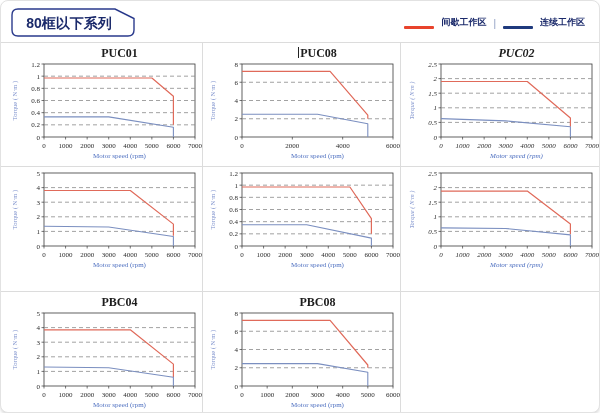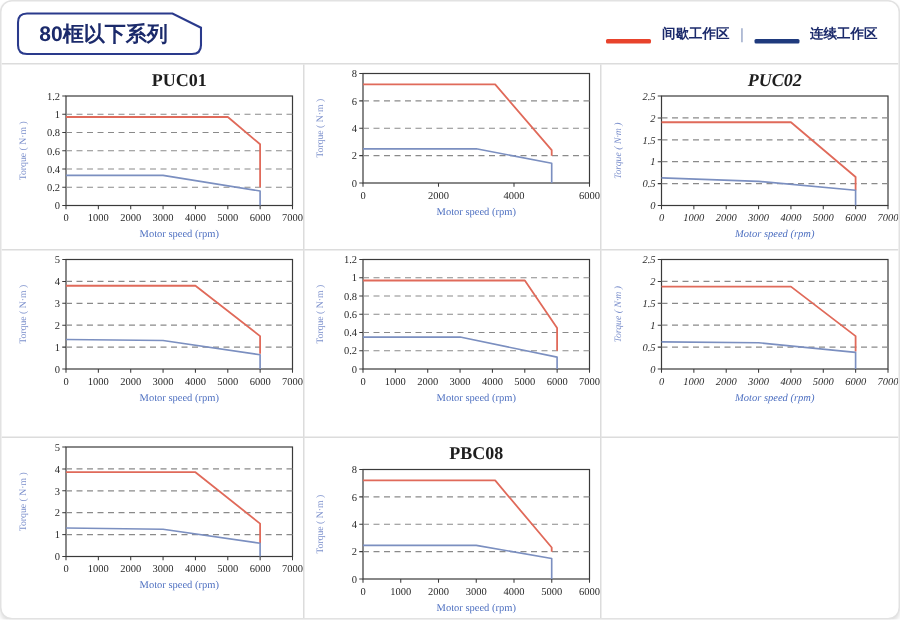--- a/index.html
+++ b/index.html
@@ -90,20 +90,21 @@
             <line x1="185" y1="76" x2="185" y2="78.5" stroke="#3a3a3a" stroke-width="0.7"></line>
             <text x="185" y="86.5" text-anchor="middle" font-size="7" fill="#2b2b2b">7000</text>
           </g>
           <text x="109.5" y="97" text-anchor="middle" font-size="7" fill="#4d6fc0">Motor speed (rpm)</text>
           <text x="7" y="39.5" text-anchor="middle" font-size="6.5" fill="#7c90cc" transform="rotate(-90 7 39.5)">Torque ( N·m )</text>
           <polyline points="34.0,17.0 141.9,17.0 163.4,35.2 163.4,63.8" fill="none" stroke="#e06a5a" stroke-width="1.2" stroke-linejoin="round"></polyline>
           <polyline points="34.0,55.9 98.7,55.9 163.4,66.3 163.4,76.0" fill="none" stroke="#7b8fc0" stroke-width="1.1" stroke-linejoin="round"></polyline>
         </svg>
       </div>
       <div class="cell">
+        <div class="chart-title"><span class="cursor show"></span><span>PUC08</span></div>
         <svg width="192" height="101" viewBox="0 0 192 101">
           <rect x="34" y="3" width="151" height="73" fill="#ffffff" stroke="#3a3a3a" stroke-width="0.8"></rect>
           <g>
             <line x1="34" y1="57.75" x2="185" y2="57.75" stroke="#8a8a8a" stroke-width="0.8" stroke-dasharray="4 3"></line>
             <line x1="34" y1="39.5" x2="185" y2="39.5" stroke="#8a8a8a" stroke-width="0.8" stroke-dasharray="4 3"></line>
             <line x1="34" y1="21.25" x2="185" y2="21.25" stroke="#8a8a8a" stroke-width="0.8" stroke-dasharray="4 3"></line>
           </g>
           <g>
             <line x1="31.5" y1="76" x2="34" y2="76" stroke="#3a3a3a" stroke-width="0.7"></line>
             <text x="30" y="78.5" text-anchor="end" font-size="7" fill="#2b2b2b">0</text>
@@ -318,20 +319,21 @@
             <line x1="185" y1="76" x2="185" y2="78.5" stroke="#3a3a3a" stroke-width="0.7"></line>
             <text x="185" y="86.5" text-anchor="middle" font-size="7" fill="#2b2b2b">7000</text>
           </g>
           <text x="109.5" y="97" text-anchor="middle" font-size="7" fill="#4d6fc0">Motor speed (rpm)</text>
           <text x="7" y="39.5" text-anchor="middle" font-size="6.5" fill="#7c90cc" transform="rotate(-90 7 39.5)">Torque ( N·m )</text>
           <polyline points="34.0,21.1 120.3,21.1 163.4,54.1 163.4,64.3" fill="none" stroke="#e06a5a" stroke-width="1.2" stroke-linejoin="round"></polyline>
           <polyline points="34.0,57.9 98.7,58.5 163.4,64.9 163.4,76.0" fill="none" stroke="#7b8fc0" stroke-width="1.1" stroke-linejoin="round"></polyline>
         </svg>
       </div>
       <div class="cell row3">
+        <div class="chart-title"><span>PBC04</span></div>
         <svg width="192" height="101" viewBox="0 0 192 101">
           <rect x="34" y="3" width="151" height="73" fill="#ffffff" stroke="#3a3a3a" stroke-width="0.8"></rect>
           <g>
             <line x1="34" y1="61.4" x2="185" y2="61.4" stroke="#8a8a8a" stroke-width="0.8" stroke-dasharray="4 3"></line>
             <line x1="34" y1="46.8" x2="185" y2="46.8" stroke="#8a8a8a" stroke-width="0.8" stroke-dasharray="4 3"></line>
             <line x1="34" y1="32.2" x2="185" y2="32.2" stroke="#8a8a8a" stroke-width="0.8" stroke-dasharray="4 3"></line>
             <line x1="34" y1="17.599999999999994" x2="185" y2="17.599999999999994" stroke="#8a8a8a" stroke-width="0.8" stroke-dasharray="4 3"></line>
           </g>
           <g>
             <line x1="31.5" y1="76" x2="34" y2="76" stroke="#3a3a3a" stroke-width="0.7"></line>

